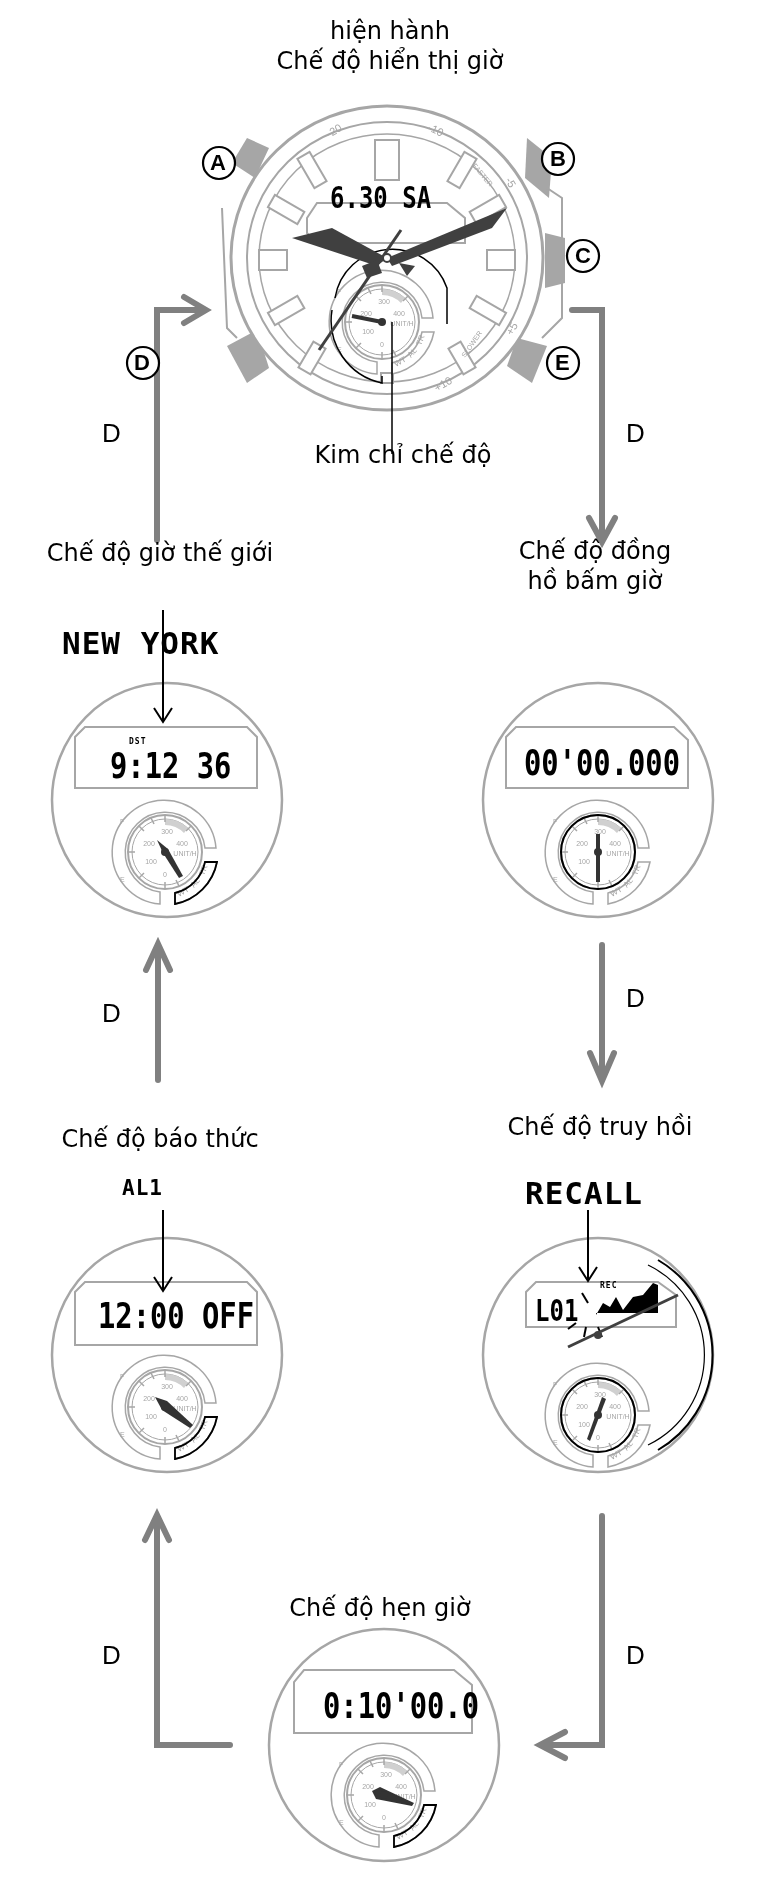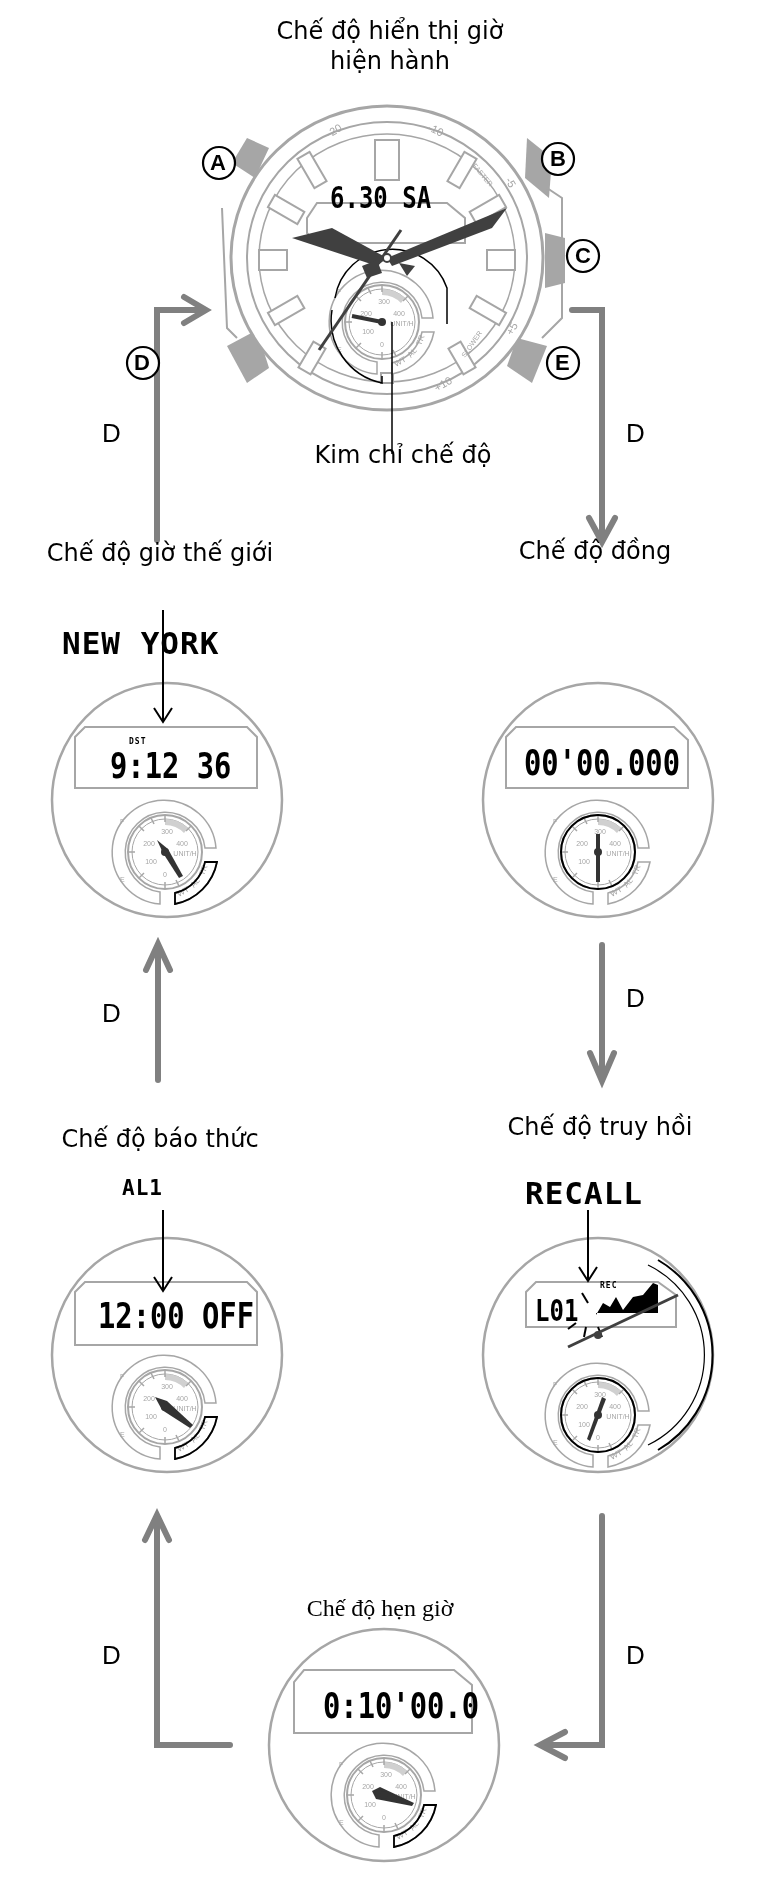--- a/index.html
+++ b/index.html
@@ -210,22 +210,22 @@
     <g transform="translate(0,50)">
         <use href="#subdial"></use>
       <path d="M 10 52 L 10 41 A 40 40 0 0 0 40 10 L 52 10 A 53 53 0 0 1 10 52 Z" fill="none" stroke="#000" stroke-width="1.8"></path>
       <path d="M -12 -4 L -4 -8 L 30 8 L 28 11 L -8 4 Z" fill="#333"></path>
         <circle r="4" fill="#333"></circle>
       </g>
   </g>
 </svg>
 
 <div class="lbl" style="left:190px;top:16px;width:400px;">
+  <div>hiện hành</div>
   <div>Chế độ hiển thị giờ</div>
-  <div>hiện hành</div>
 </div>
 
 <div class="lcd" style="left:330px;top:183px;font-size:30px;">6.30 SA</div>
 
 <div class="dlbl" style="left:210px;top:148px;font-size:22px;font-weight:bold;">A</div>
 <div class="dlbl" style="left:550px;top:144px;font-size:22px;font-weight:bold;">B</div>
 <div class="dlbl" style="left:575px;top:241px;font-size:22px;font-weight:bold;">C</div>
 <div class="dlbl" style="left:134px;top:348px;font-size:22px;font-weight:bold;">D</div>
 <div class="dlbl" style="left:555px;top:348px;font-size:22px;font-weight:bold;">E</div>
 
@@ -238,26 +238,27 @@
 <div class="dlbl" style="left:102px;top:1640px;">D</div>
 <div class="dlbl" style="left:626px;top:1640px;">D</div>
 
 <div class="lbl" style="left:10px;top:538px;width:300px;">Chế độ giờ thế giới</div>
 <div class="seg" style="left:62px;top:628px;font-size:31px;text-align:right;">NEW YORK</div>
 <div class="seg" style="left:104px;top:738px;font-size:8px;margin-left:25px;">DST</div>
 <div class="lcd" style="left:110px;top:748px;font-size:36px;">9:12 36</div>
 
 <div class="lbl" style="left:480px;top:536px;width:230px;">
   <div>Chế độ đồng</div>
+  <div>hồ bấm giờ</div>
 </div>
 <div class="lcd" style="left:524px;top:745px;font-size:36px;">00'00.000</div>
 
 <div class="lbl" style="left:10px;top:1124px;width:300px;">Chế độ báo thức</div>
 <div class="seg" style="left:122px;top:1178px;font-size:21px;">AL1</div>
 <div class="lcd" style="left:98px;top:1298px;font-size:36px;">12:00 OFF</div>
 
 <div class="lbl" style="left:470px;top:1112px;width:260px;">Chế độ truy hồi</div>
 <div class="seg" style="left:525px;top:1178px;font-size:31px;">RECALL</div>
 <div class="seg" style="left:600px;top:1282px;font-size:8px;">REC</div>
 <div class="lcd" style="left:535px;top:1296px;font-size:30px;">L01</div>
 
-<div class="lbl" style="left:250px;top:1593px;width:260px;font-family:Liberation Serif, serif;">Chế độ hẹn giờ</div>
+<div class="lbl" style="left:250px;top:1593px;width:260px;">Chế độ hẹn giờ</div>
 <div class="lcd" style="left:323px;top:1688px;font-size:36px;">0:10'00.0</div>
 
 </body></html>

